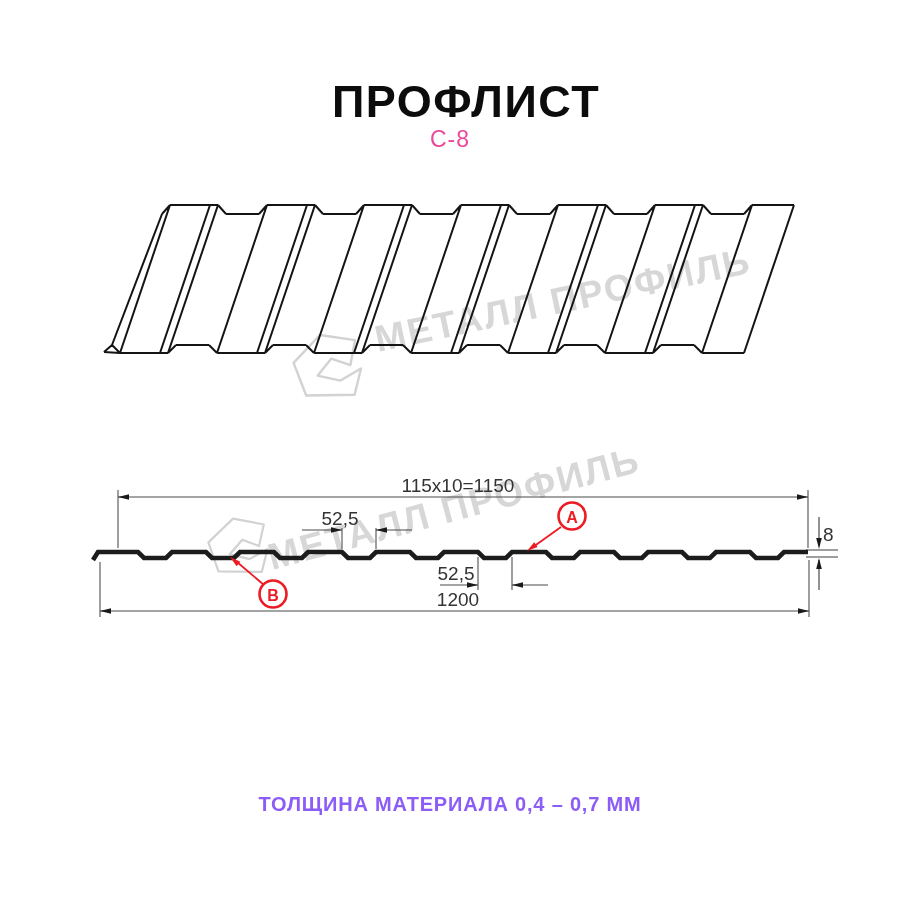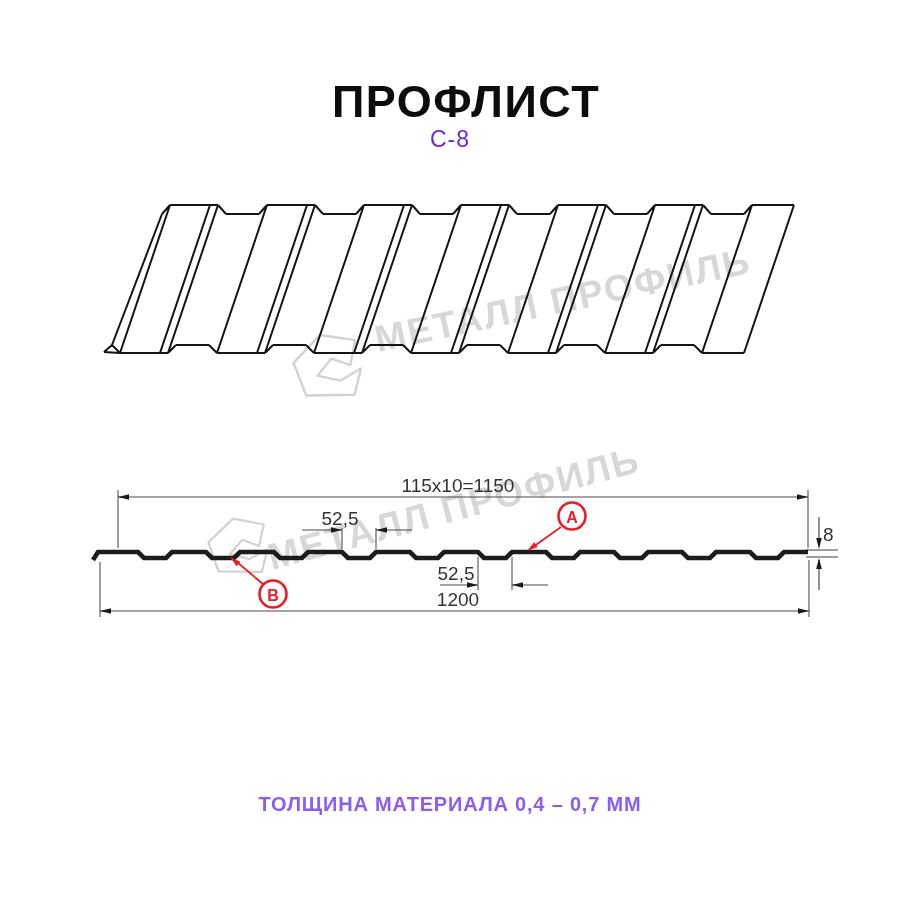--- a/index.html
+++ b/index.html
@@ -1,21 +1,21 @@
 <!DOCTYPE html>
 <html><head>
 <meta charset="utf-8">
 <style>
   html,body{margin:0;padding:0;background:#ffffff;}
   #canvas{position:relative;width:900px;height:900px;background:#ffffff;overflow:hidden;
           font-family:"Liberation Sans", sans-serif;}
   .title{position:absolute;top:76px;left:0;width:900px;text-align:center;
          font-size:45px;font-weight:700;letter-spacing:1.5px;color:#0c0c0c;margin-left:16px;}
   .subtitle{position:absolute;top:126px;left:0;width:900px;text-align:center;
-         font-size:23px;font-weight:500;letter-spacing:1px;color:#6d28d9;}
+         font-size:23px;font-weight:500;letter-spacing:1px;color:#ec4899;}
   .footer{position:absolute;top:793px;left:0;width:900px;text-align:center;
          font-size:20px;font-weight:600;letter-spacing:0.8px;color:#8b5cf6;}
   svg{position:absolute;left:0;top:0;}
   .dimtext{font-size:19px;fill:#333;font-family:"Liberation Sans",sans-serif;}
   .redletter{font-size:16px;font-weight:bold;font-family:"Liberation Sans",sans-serif;}
   .wmtext{font-size:37px;font-weight:bold;letter-spacing:2px;font-family:"Liberation Sans",sans-serif;}
 </style>
 </head>
 <body>
 

